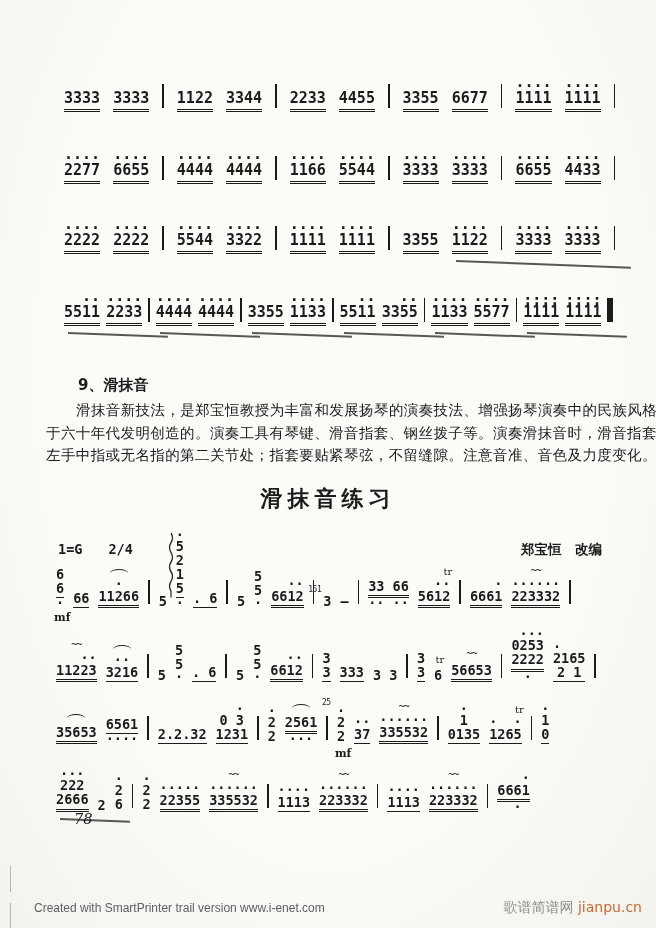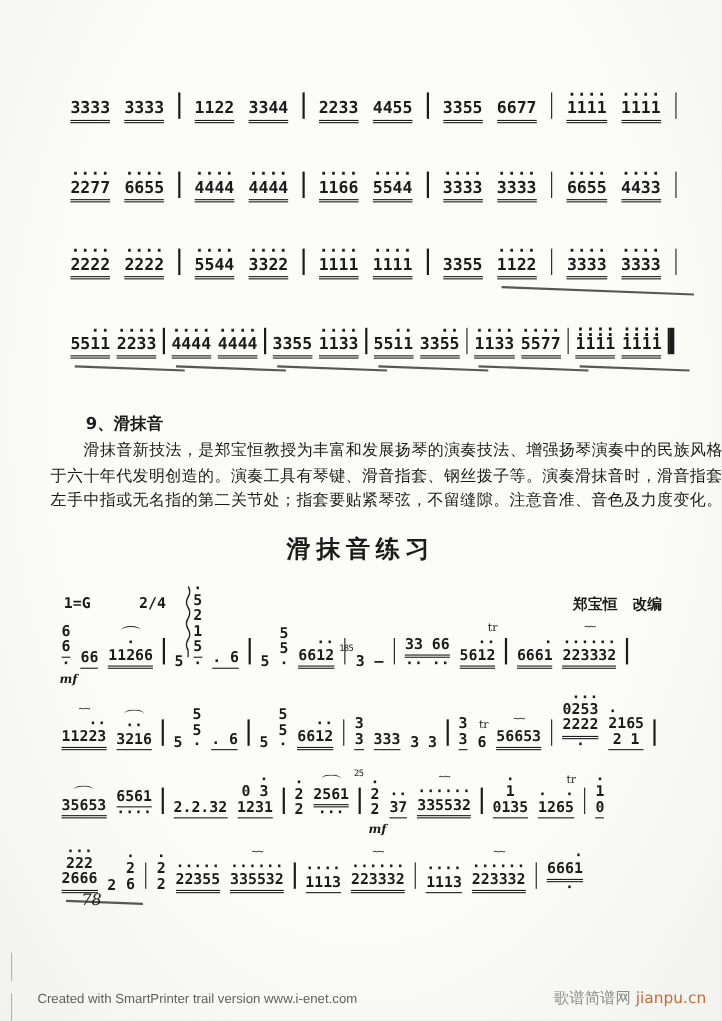--- a/index.html
+++ b/index.html
@@ -21,35 +21,35 @@
   .bar{width:1.6px;height:24px;background:#1b1b1b;margin-bottom:4px;}
   .bar.thick{width:3.6px;margin-left:-6px;}
   .orn-tr{position:absolute;top:-14px;right:-2px;font-family:"DejaVu Serif",serif;
           font-size:10px;font-weight:400;}
   .orn-arc{position:absolute;top:-11px;left:50%;transform:translateX(-50%);width:18px;height:7px;
            border-top:1.4px solid #222;border-radius:50% 50% 0 0;}
   .orn-sq{position:absolute;top:-15px;left:50%;transform:translateX(-50%);font-size:10px;
           letter-spacing:-1px;font-weight:400;white-space:pre;}
   .pre{position:absolute;top:-9px;left:-15px;font-size:8px;font-weight:400;letter-spacing:-.5px;}
   .dyn{position:absolute;bottom:-16px;left:-2px;font-family:"DejaVu Serif",serif;
-       font-style:italic;font-size:11px;font-weight:700;}
+       font-size:11px;font-weight:700;}
   .slide{position:absolute;left:4px;bottom:-7px;height:1.5px;background:#3a3a3a;opacity:.85;
          transform:rotate(2.2deg);transform-origin:left center;}
   .arp{position:absolute;left:-8px;top:2px;bottom:10px;width:6px;}
   
   .heading{position:absolute;top:376px;left:78px;font-size:15px;font-weight:700;}
   .para{position:absolute;top:399px;left:46px;width:572px;font-size:14.5px;line-height:22.5px;
         letter-spacing:.4px;}
   .para .pline{white-space:nowrap;}
   .para .pline:first-child{padding-left:30px;}
   .ex-title{position:absolute;top:484px;left:0;width:100%;text-align:center;font-size:22px;
             font-weight:700;letter-spacing:5px;}
   .meta{position:absolute;top:541px;left:58px;right:54px;display:flex;justify-content:space-between;
         font-size:13.5px;font-weight:700;}
-  .meta .key-time{display:flex;gap:44px;font-family:"DejaVu Sans Mono",monospace;}
+  .meta .key-time{display:flex;gap:26px;font-family:"DejaVu Sans Mono",monospace;}
   .pageno{position:absolute;top:811px;left:74px;font-size:14.5px;font-style:italic;
           font-family:"DejaVu Serif",serif;text-align:right;}
   .footer-left{position:absolute;top:901px;left:34px;font-size:12px;color:#5f5f5f;
                font-family:"Liberation Sans",sans-serif;}
   .watermark{position:absolute;top:899px;right:14px;font-size:14px;}
   .wm-gray{color:#8e8e8c;}
   .wm-orange{color:#c96a31;}
   .scan-line{position:absolute;left:10px;width:1px;background:#b5b5b0;}
   .scan-line.s1{top:866px;height:26px;}
   .scan-line.s2{top:903px;height:25px;}
@@ -404,21 +404,21 @@
         <span class="row-b">·</span>
       </span>
       <span class="tok">
         <span class="row-a">  ··</span>
         <span class="digits">6612</span>
         <span class="ul"></span>
         <span class="ul"></span>
       </span>
       <span class="bar"></span>
       <span class="tok">
-        <span class="pre">185</span>
+        <span class="pre">151</span>
         <span class="digits">3</span>
       </span>
       <span class="tok">
         <span class="digits">—</span>
       </span>
       <span class="bar"></span>
       <span class="tok">
         <span class="digits">33 66</span>
         <span class="ul"></span>
         <span class="ul"></span>

